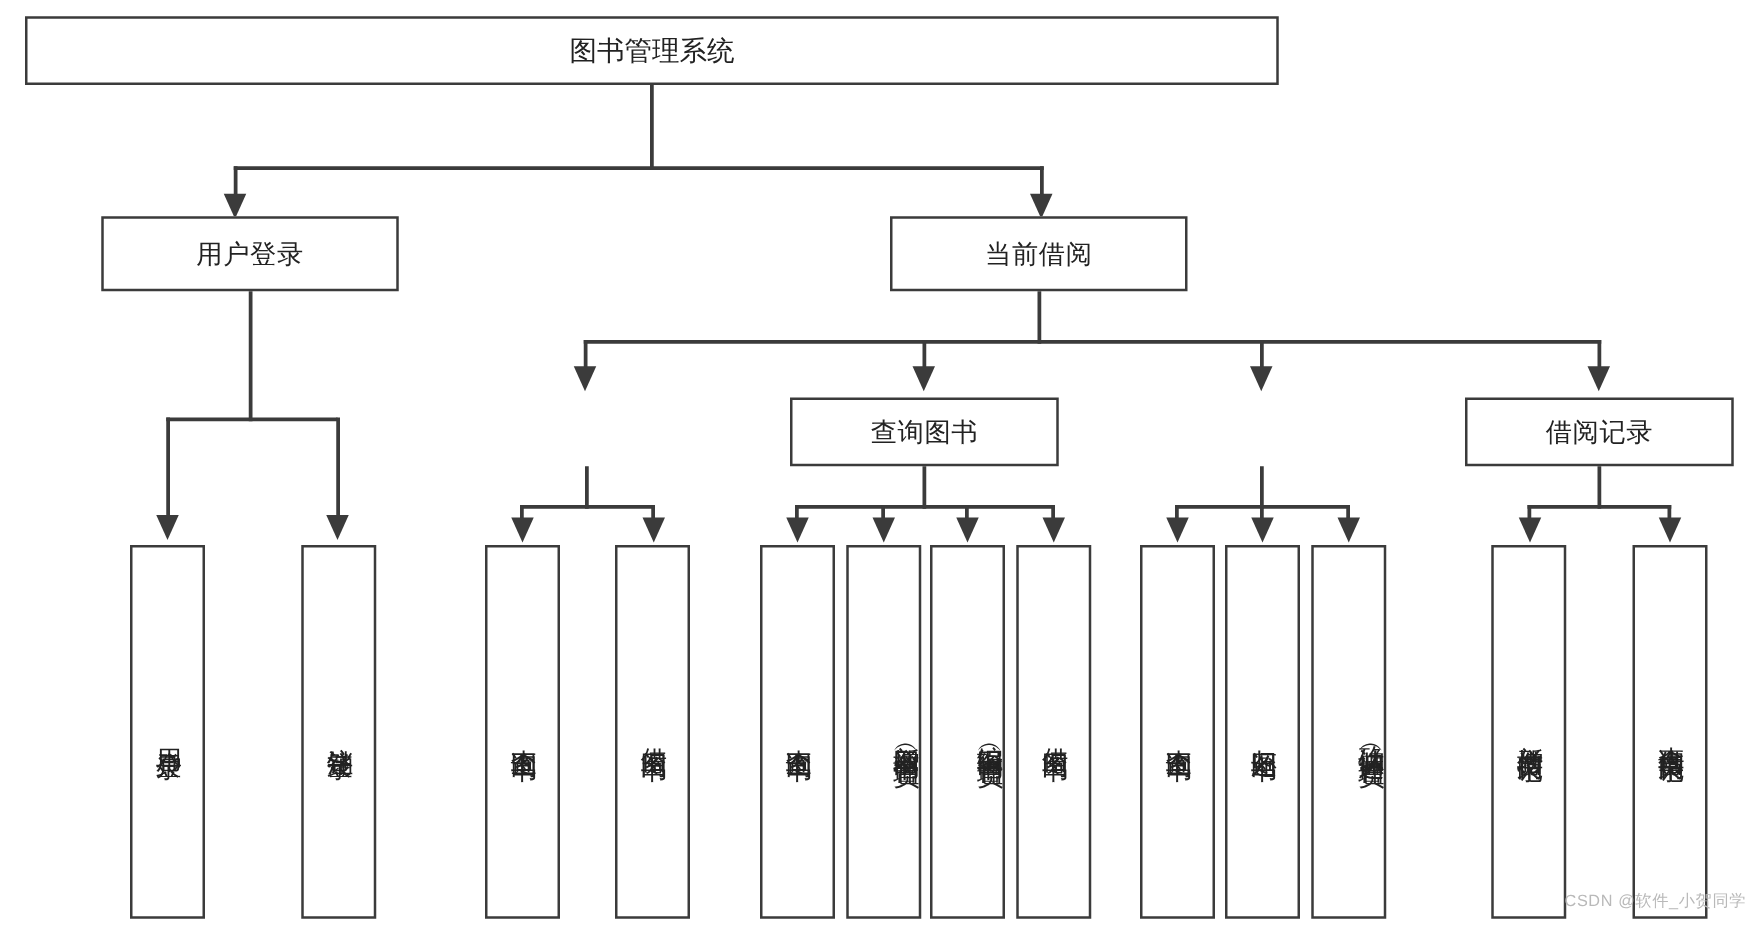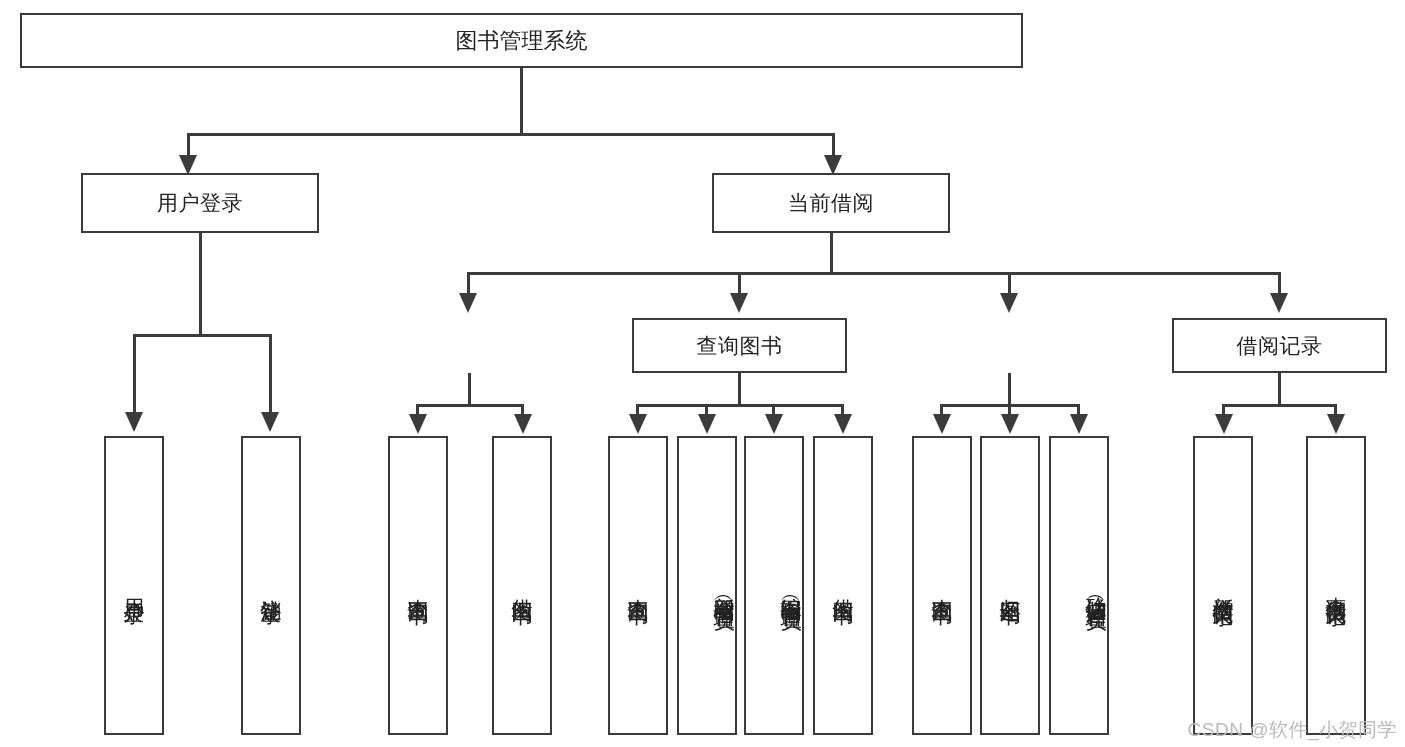--- a/index.html
+++ b/index.html
@@ -59,22 +59,22 @@
     position: absolute;
     width: 0;
     height: 0;
     border-left: 9px solid transparent;
     border-right: 9px solid transparent;
     border-top: 20px solid #3b3b3b;
   }
   #watermark {
     position: absolute;
     right: 8px;
-    bottom: 4px;
-    font-size: 19px;
+    bottom: 17px;
+    font-size: 13px;
     color: #b9b9b9;
     white-space: nowrap;
     letter-spacing: 0.5px;
   }
 </style>
 </head>
 <body>
 
 <div id="canvas">
 

